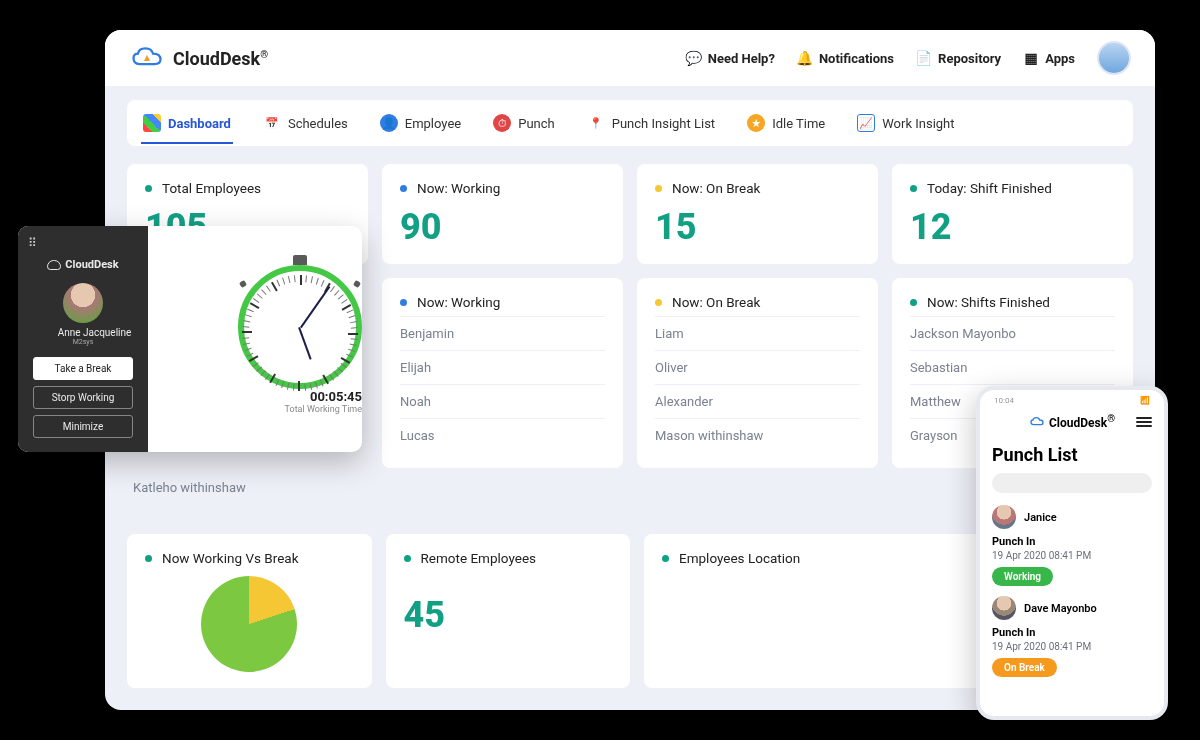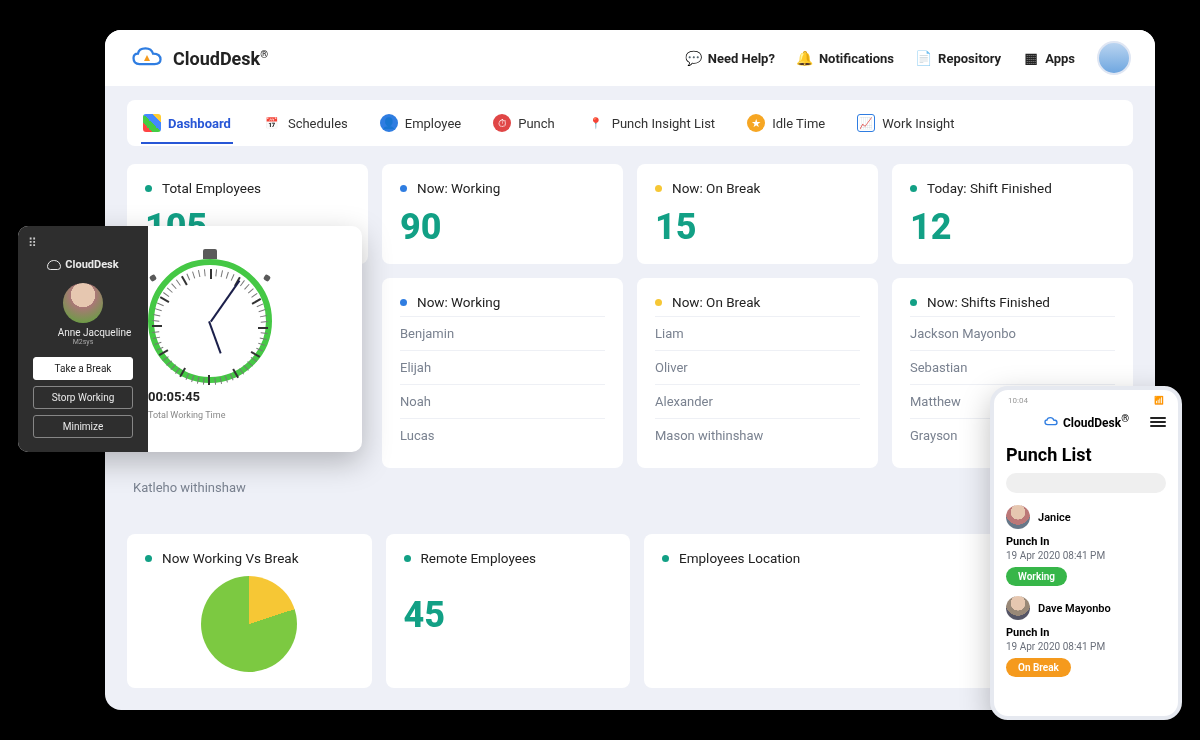--- a/index.html
+++ b/index.html
@@ -90,40 +90,40 @@
     padding: 10px 10px;
   }
   .w-menu { align-self: flex-start; font-size: 12px; color:#ccc; }
   .w-brand { font-size: 11px; font-weight: 700; margin: 8px 0; display:flex; align-items:center; gap:4px;}
   .w-brand .cloud { width:14px; height:10px; border:1.5px solid #eaeaea; border-radius:8px 8px 4px 4px; display:inline-block; }
   .w-ava { width: 40px; height: 40px; border-radius: 50%; background: radial-gradient(circle at 50% 30%, #e6c7b0 35%, #a77 36%, #5a3 100%); margin: 4px 0; }
   .w-name { font-size: 10px; text-align:left;margin-left:23px; }
   .w-sub { font-size: 7px; color: #a9a9a9; margin-bottom: 8px; }
   .w-btn { width: 100px; font-size: 10px; text-align: center; padding: 5px 0; border: 1px solid #868686; border-radius: 3px; margin: 3px 12px; cursor: pointer; }
   .w-btn.primary { background: #fff; color: #222; border-color: #fff; }
-  .w-right { flex: 1; display:flex; flex-direction:column; align-items:flex-start; justify-content:center; gap:6px; }
+  .w-right { flex: 1; display:flex; flex-direction:column; align-items:flex-end; justify-content:center; }
   .stopwatch {
     width: 124px; height: 124px; border-radius: 50%;
     border: 6px solid #45c845;
     background: #fff; position: relative;
   }
   .sw-top { position:absolute; top:-16px; left:50%; transform:translateX(-50%); width:14px; height:10px; background:#5a5a5a; border-radius:2px 2px 0 0;}
   .sw-side { position:absolute; width:6px; height:6px; background:#5a5a5a; border-radius:2px; }
   .sw-side.l { top:10px; left:-4px; transform:rotate(-30deg);}
   .sw-side.r { top:10px; right:-4px; transform:rotate(30deg);}
   .sw-hand { position:absolute; left:50%; top:50%; background:#1b1f4a; transform-origin: 0 0; height:2px; width:50px; transform: rotate(-55deg); }
   .sw-hand2 { position:absolute; left:50%; top:50%; background:#1b1f4a; transform-origin: 0 0; height:2px; width:34px; transform: rotate(70deg); }
   .sw-tick { position:absolute; left:50%; top:4px; width:1px; height:7px; background:#777; transform-origin: 0 58px; }
   .timer-val { font-size: 13px; font-weight:700; color:#222; }
   .timer-lbl { font-size: 9px; color:#888; }
 
   
   .phone {
     position: absolute;
-    right: 18px; top: 386px;
+    right: 32px; top: 386px;
     width: 192px; height: 334px;
     background: #fff;
     border-radius: 18px;
     border: 4px solid #e6e9f0;
     box-shadow: 0 10px 30px rgba(0,0,0,0.25);
     overflow: hidden;
     padding: 0 12px;
     font-size: 11px;
   }
   .p-status { display:flex; justify-content:space-between; font-size:8px; color:#999; padding:6px 2px 0;}

